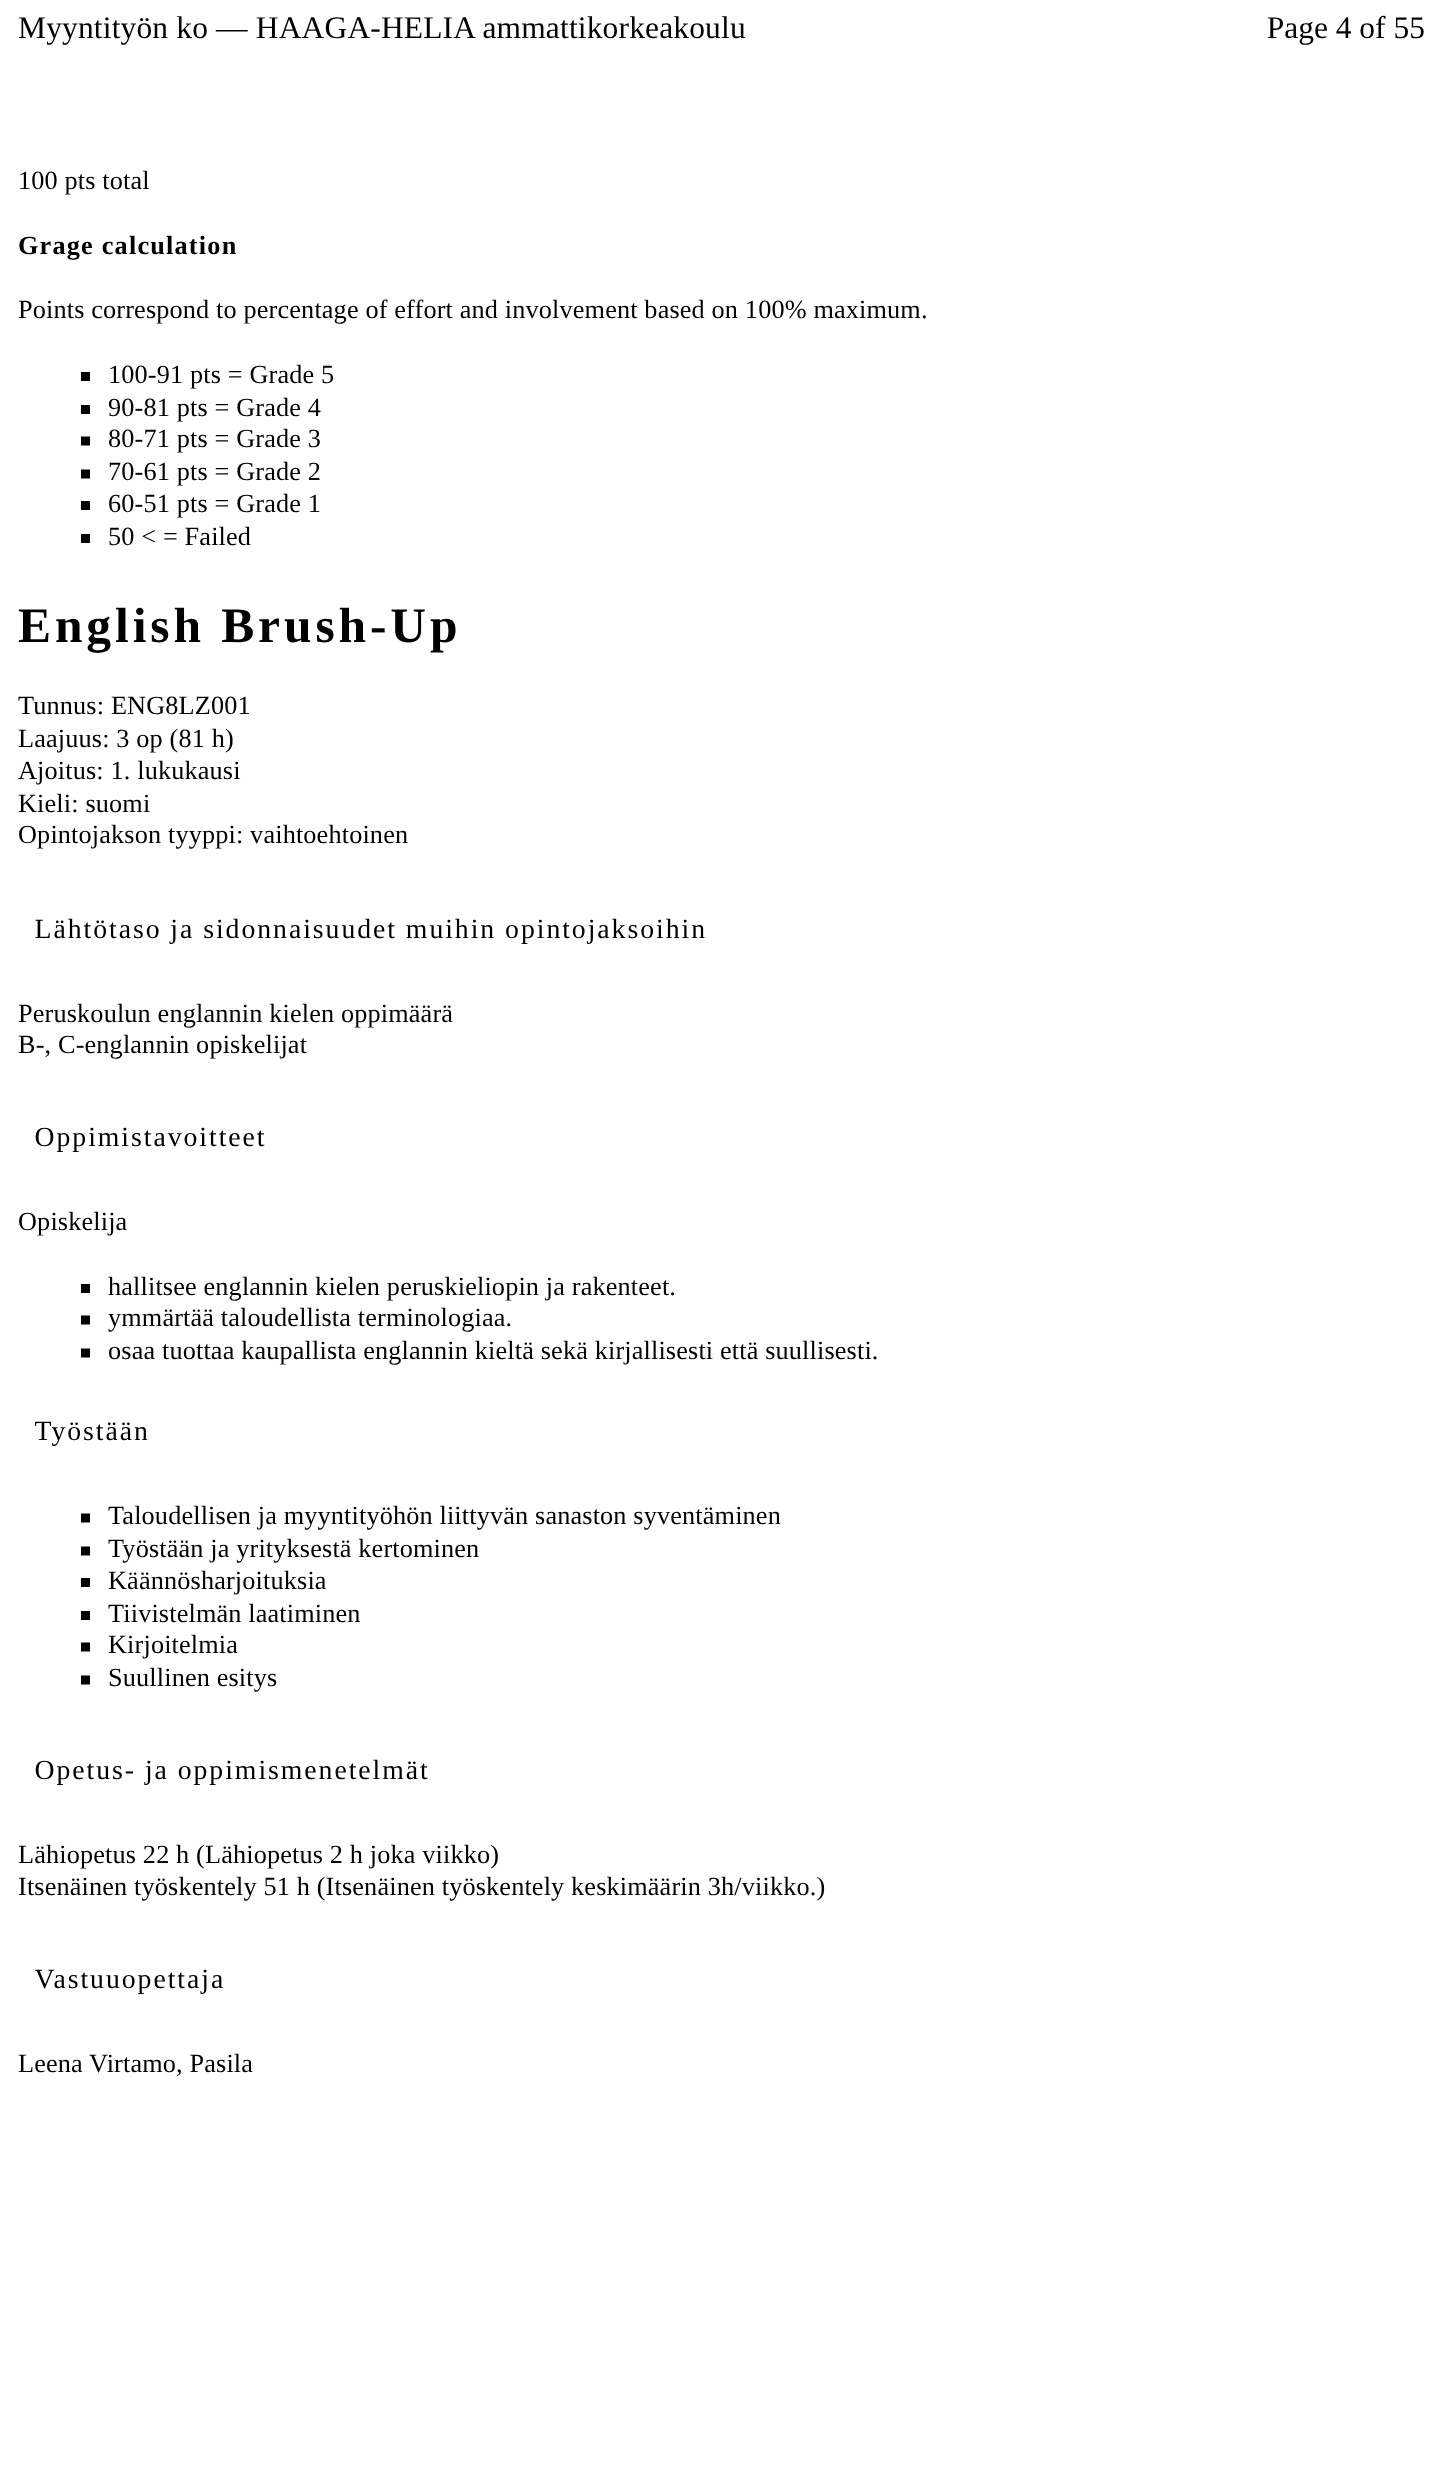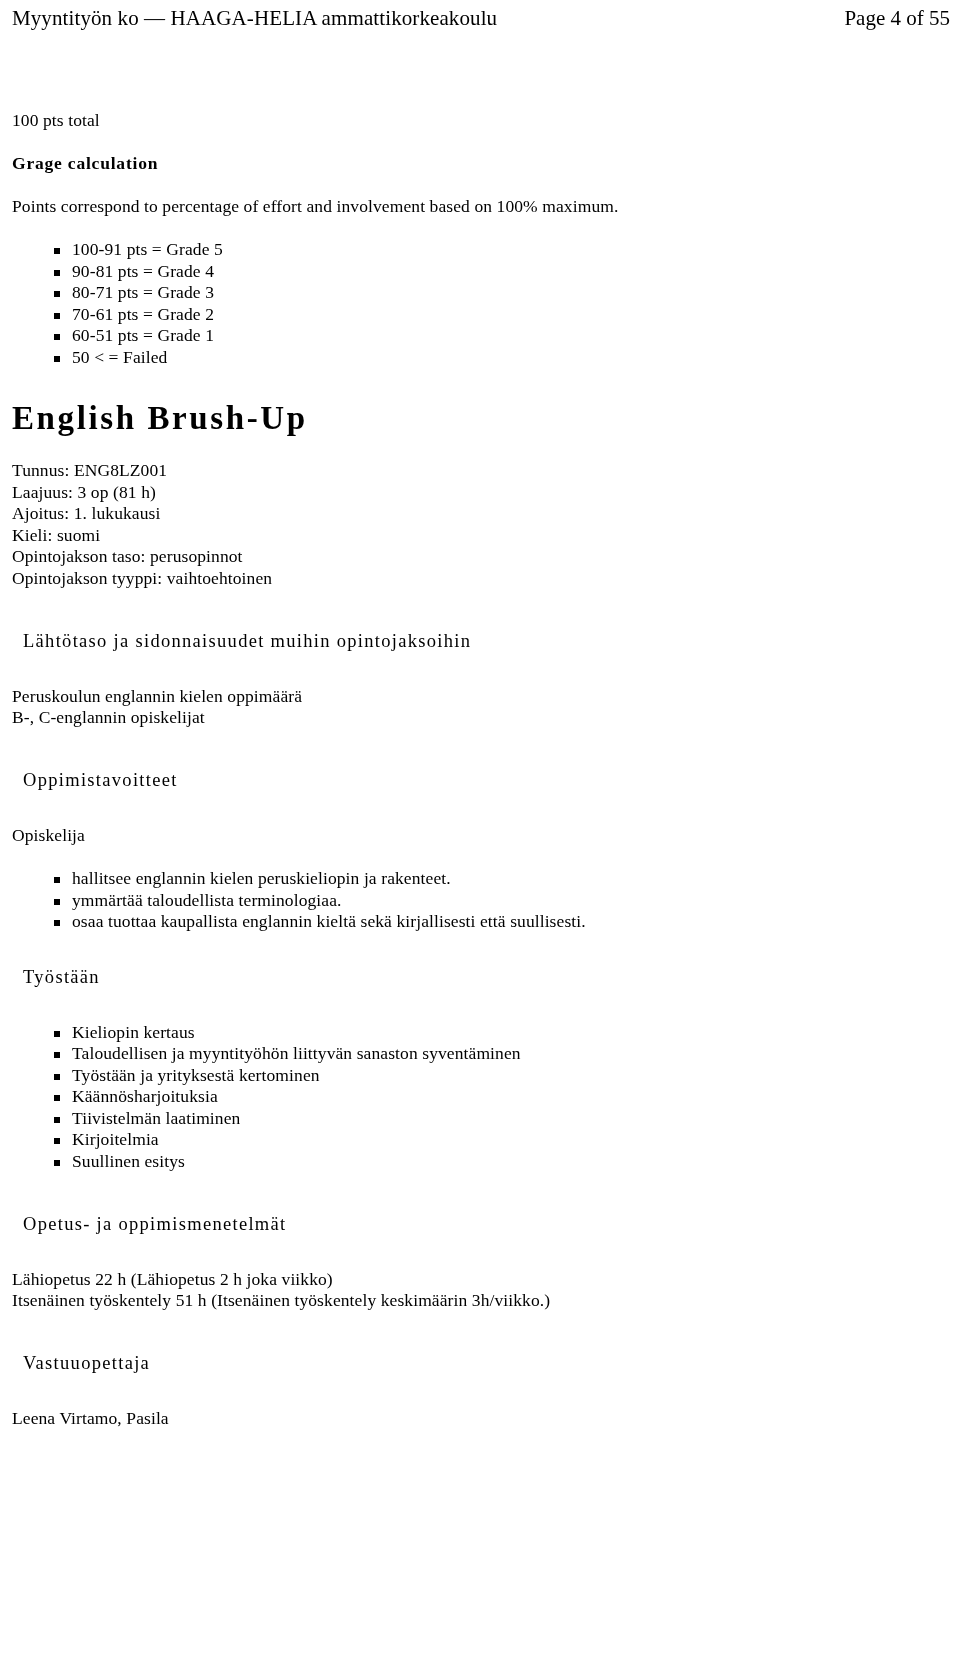--- a/index.html
+++ b/index.html
@@ -181,21 +181,20 @@
 
     <h1 class="course-title">English Brush-Up</h1>
 
     <div class="spacer-sm"></div>
 
     <div class="meta-block">
       <p class="para">Tunnus: ENG8LZ001</p>
       <p class="para">Laajuus: 3 op (81 h)</p>
       <p class="para">Ajoitus: 1. lukukausi</p>
       <p class="para">Kieli: suomi</p>
-      <p class="para">Opintojakson taso: perusopinnot</p>
       <p class="para">Opintojakson tyyppi: vaihtoehtoinen</p>
     </div>
 
     <div class="spacer-md"></div>
 
     <h2 class="section-head">Lähtötaso ja sidonnaisuudet muihin opintojaksoihin</h2>
 
     <div class="spacer-sm"></div>
 
     <p class="para">Peruskoulun englannin kielen oppimäärä</p>
@@ -217,21 +216,20 @@
       <li>osaa tuottaa kaupallista englannin kieltä sekä kirjallisesti että suullisesti.</li>
     </ul>
 
     <div class="spacer-sm"></div>
 
     <h2 class="section-head">Työstään</h2>
 
     <div class="spacer-sm"></div>
 
     <ul class="sq-list indent-mid">
-      <li>Kieliopin kertaus</li>
       <li>Taloudellisen ja myyntityöhön liittyvän sanaston syventäminen</li>
       <li>Työstään ja yrityksestä kertominen</li>
       <li>Käännösharjoituksia</li>
       <li>Tiivistelmän laatiminen</li>
       <li>Kirjoitelmia</li>
       <li>Suullinen esitys</li>
     </ul>
 
     <div class="spacer-md"></div>
 

